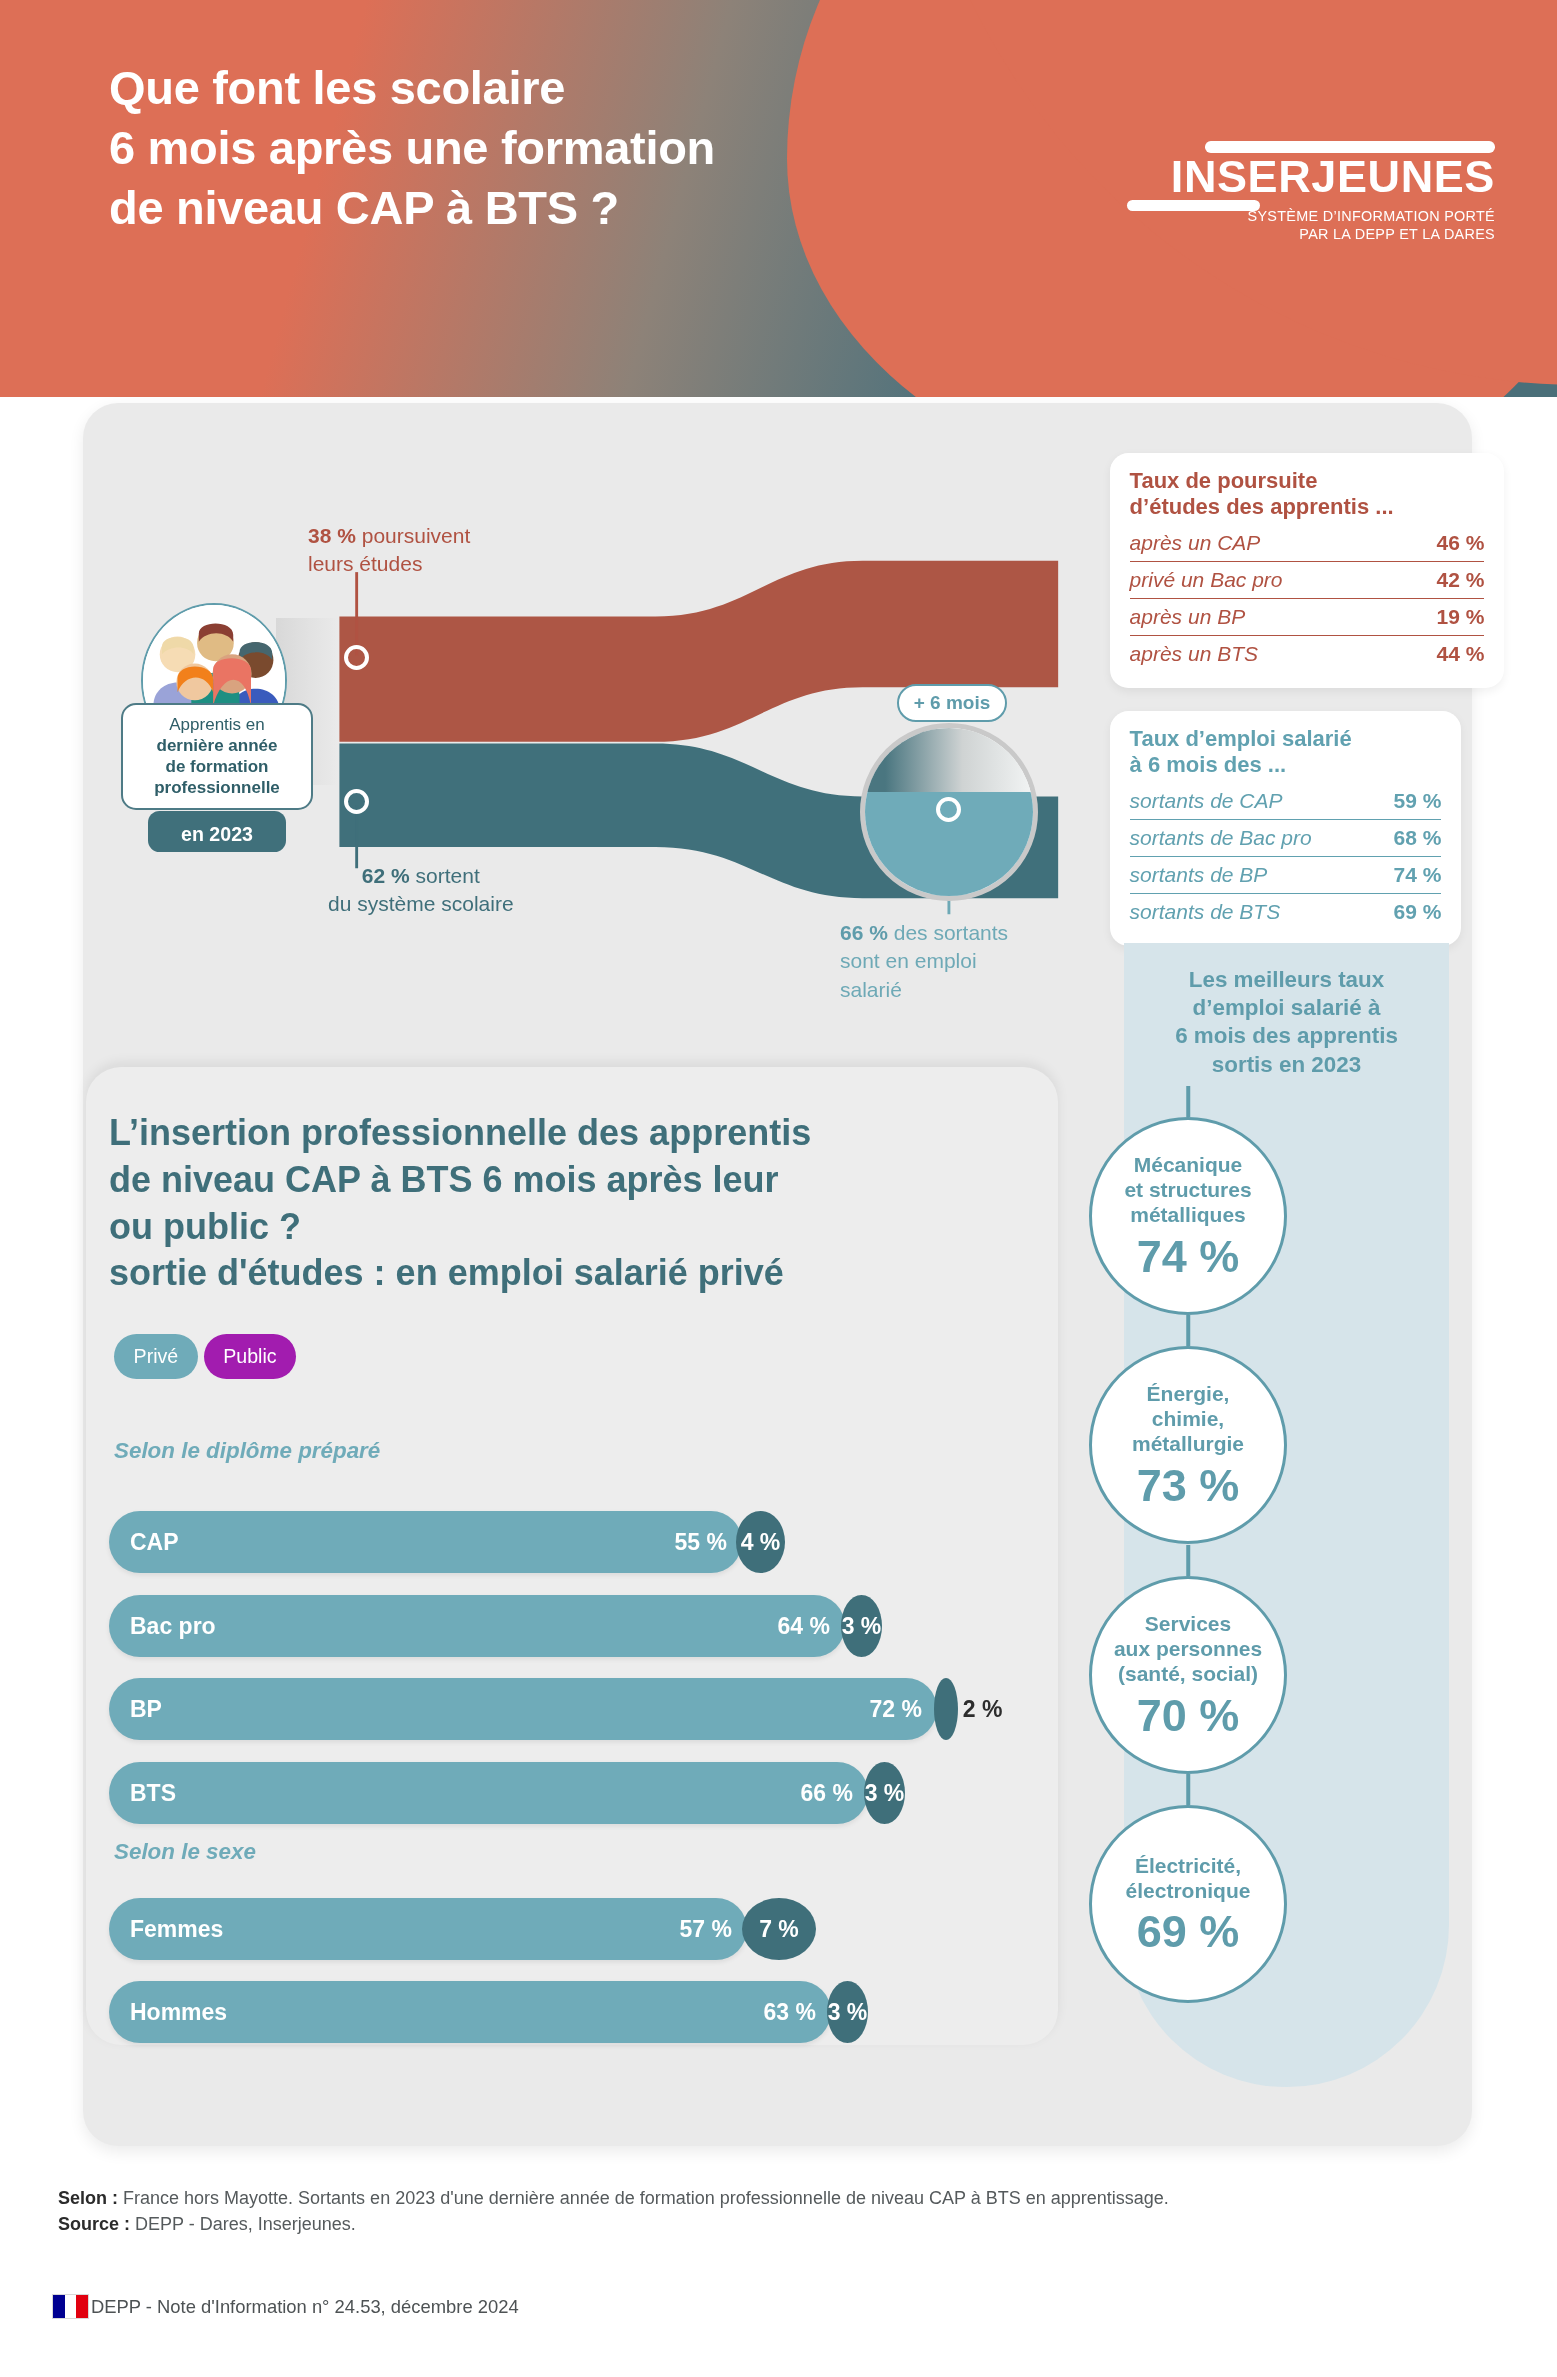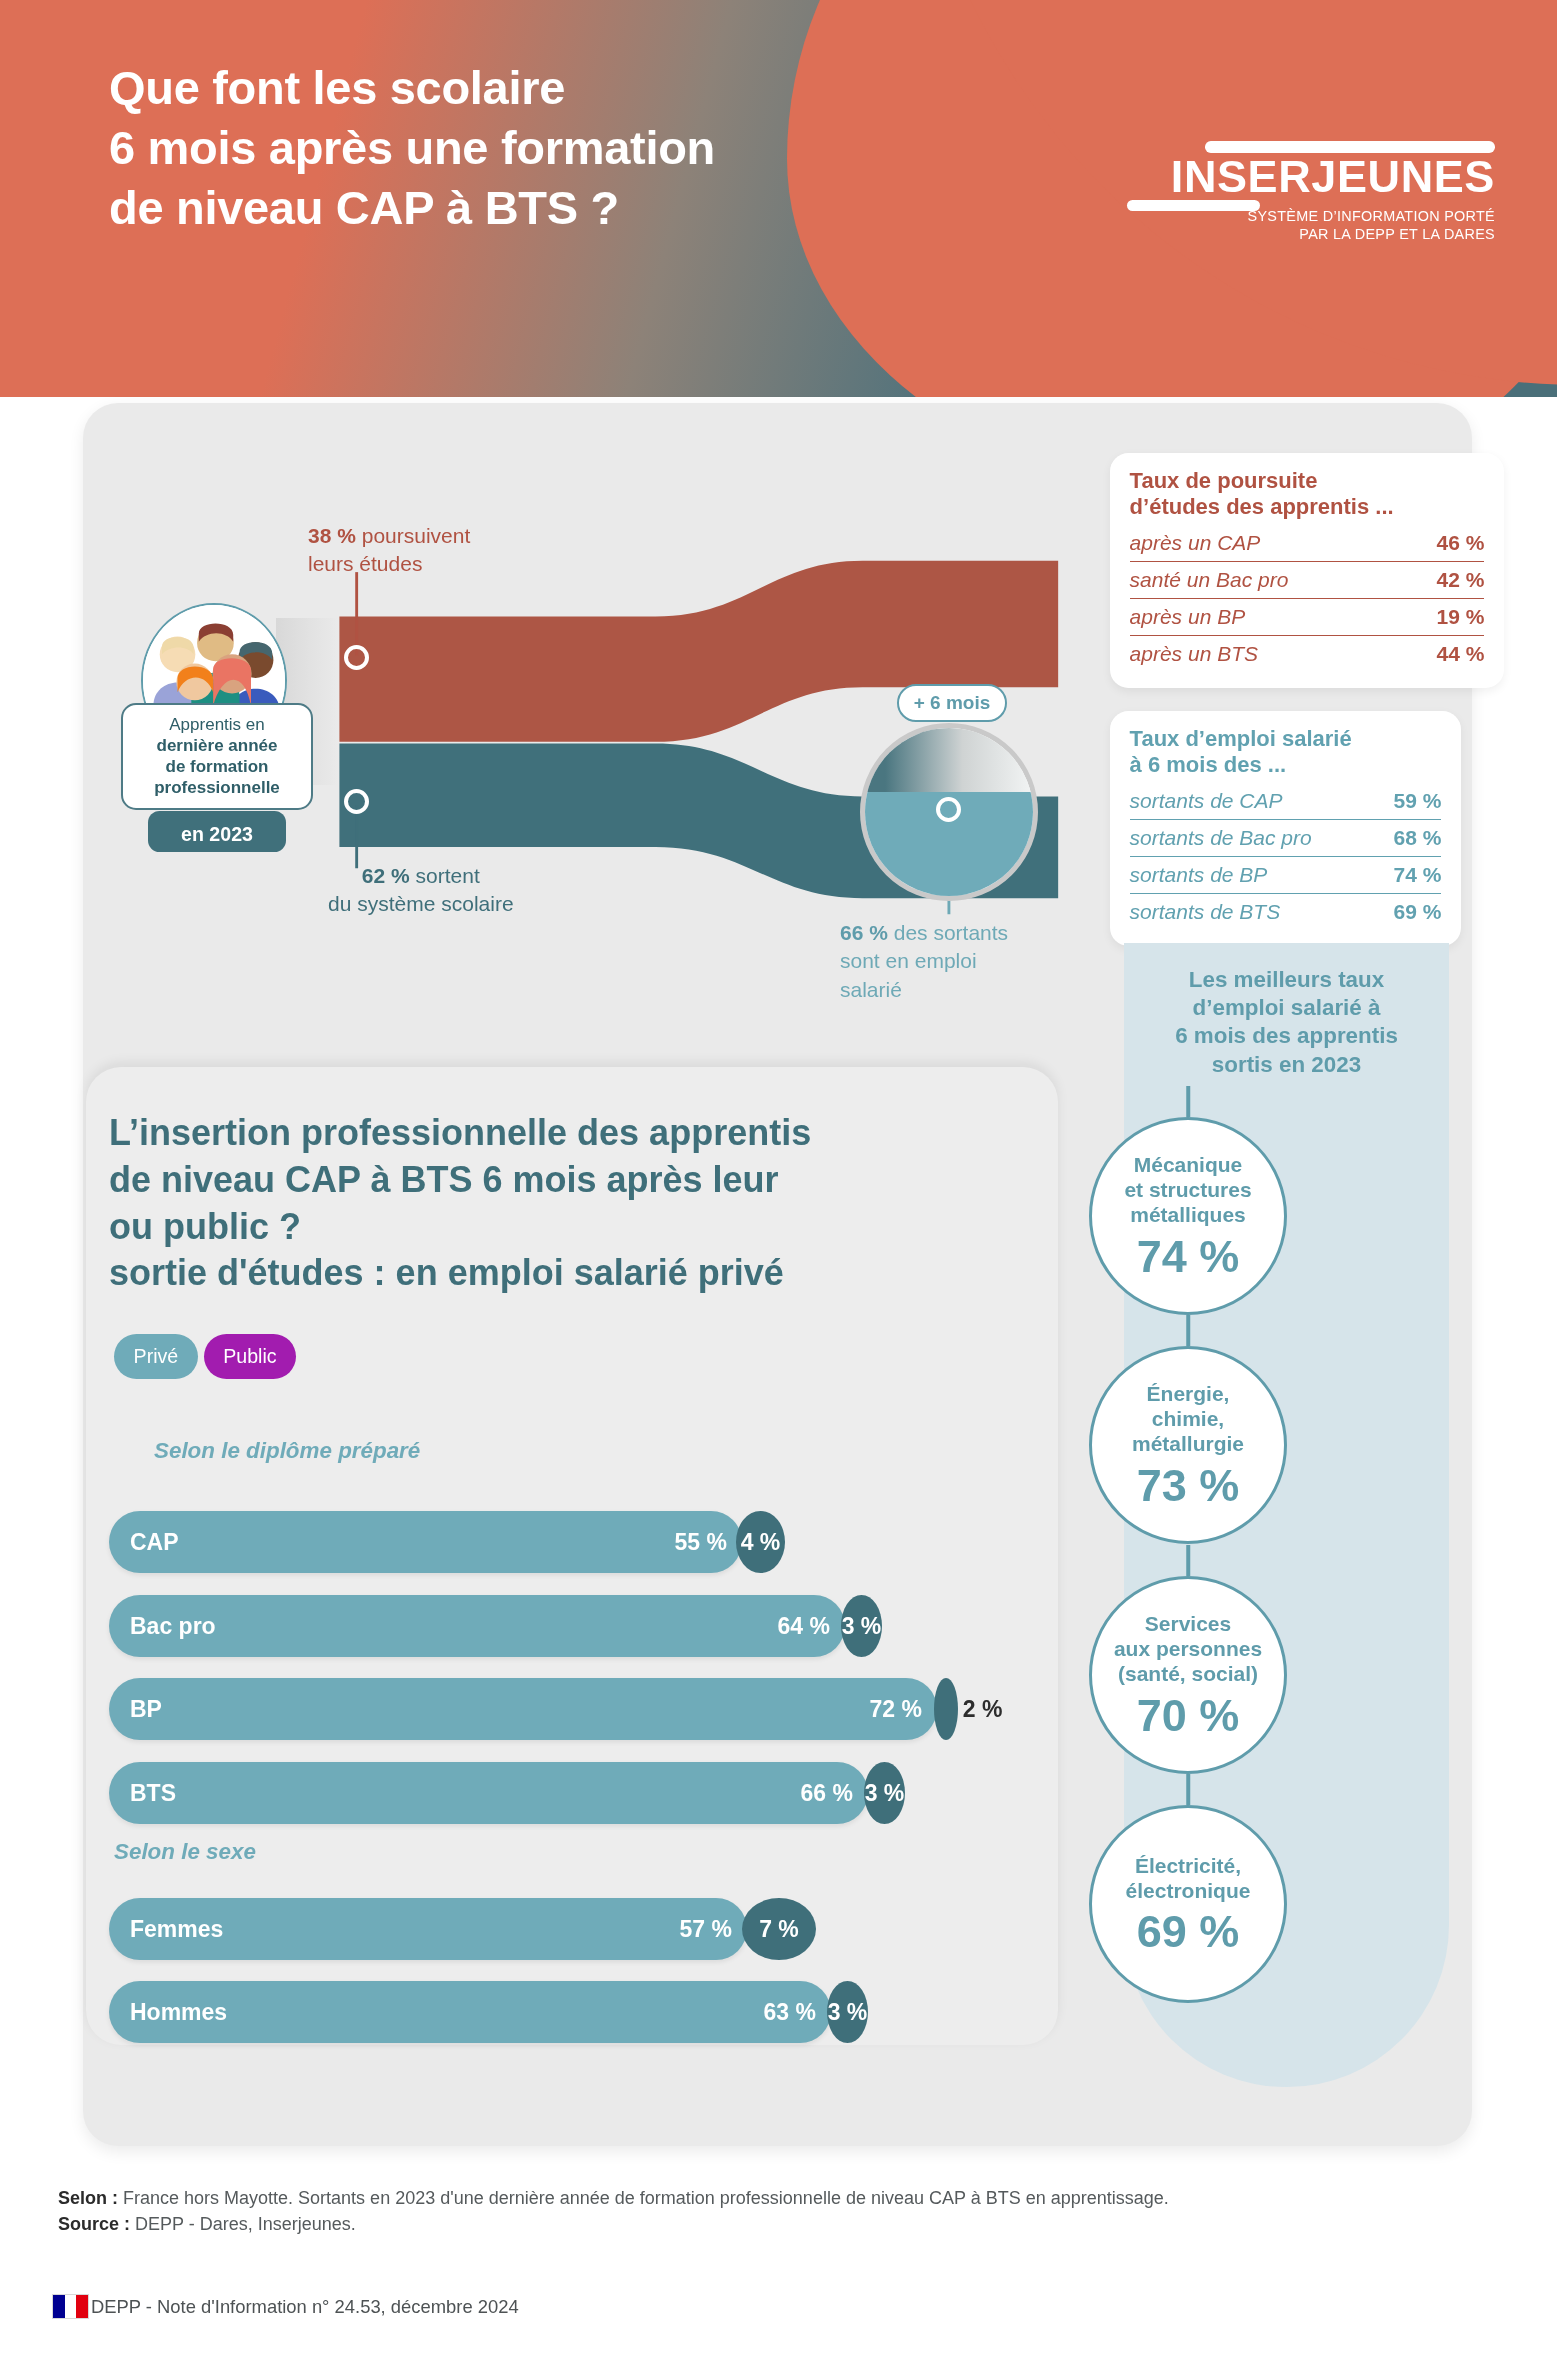--- a/index.html
+++ b/index.html
@@ -332,21 +332,21 @@
   <div class="card card-red">
     <div class="card-title">
       <div>Taux de poursuite</div>
       <div>d’études des apprentis ...</div>
     </div>
     <div class="card-row">
       <span class="rl">après un CAP</span>
       <span class="rv">46 %</span>
     </div>
     <div class="card-row">
-      <span class="rl">santé un Bac pro</span>
+      <span class="rl">privé un Bac pro</span>
       <span class="rv">42 %</span>
     </div>
     <div class="card-row">
       <span class="rl">après un BP</span>
       <span class="rv">19 %</span>
     </div>
     <div class="card-row">
       <span class="rl">après un BTS</span>
       <span class="rv">44 %</span>
     </div>
@@ -429,21 +429,21 @@
     <div>de niveau CAP à BTS 6 mois après leur</div>
     <div>ou public ?</div>
     <div>sortie d'études : en emploi salarié privé</div>
   </div>
 
   <div class="legend">
     <div class="chip chip-prive">Privé</div>
     <div class="chip chip-public">Public</div>
   </div>
 
-  <div class="group-label" style="top:1438px;margin-left:40px;">Selon le diplôme préparé</div>
+  <div class="group-label" style="top:1438px;">Selon le diplôme préparé</div>
 
   <div class="bar-row" style="top:1511px;">
     <div class="bar-priv" style="width:633px;">
       <span class="bar-name">CAP</span>
       <span class="bar-val">55 %</span>
     </div>
     <div class="bar-pub" style="left:627px; width:49px;">
       <span class="pv">4 %</span>
     </div>
   </div>

